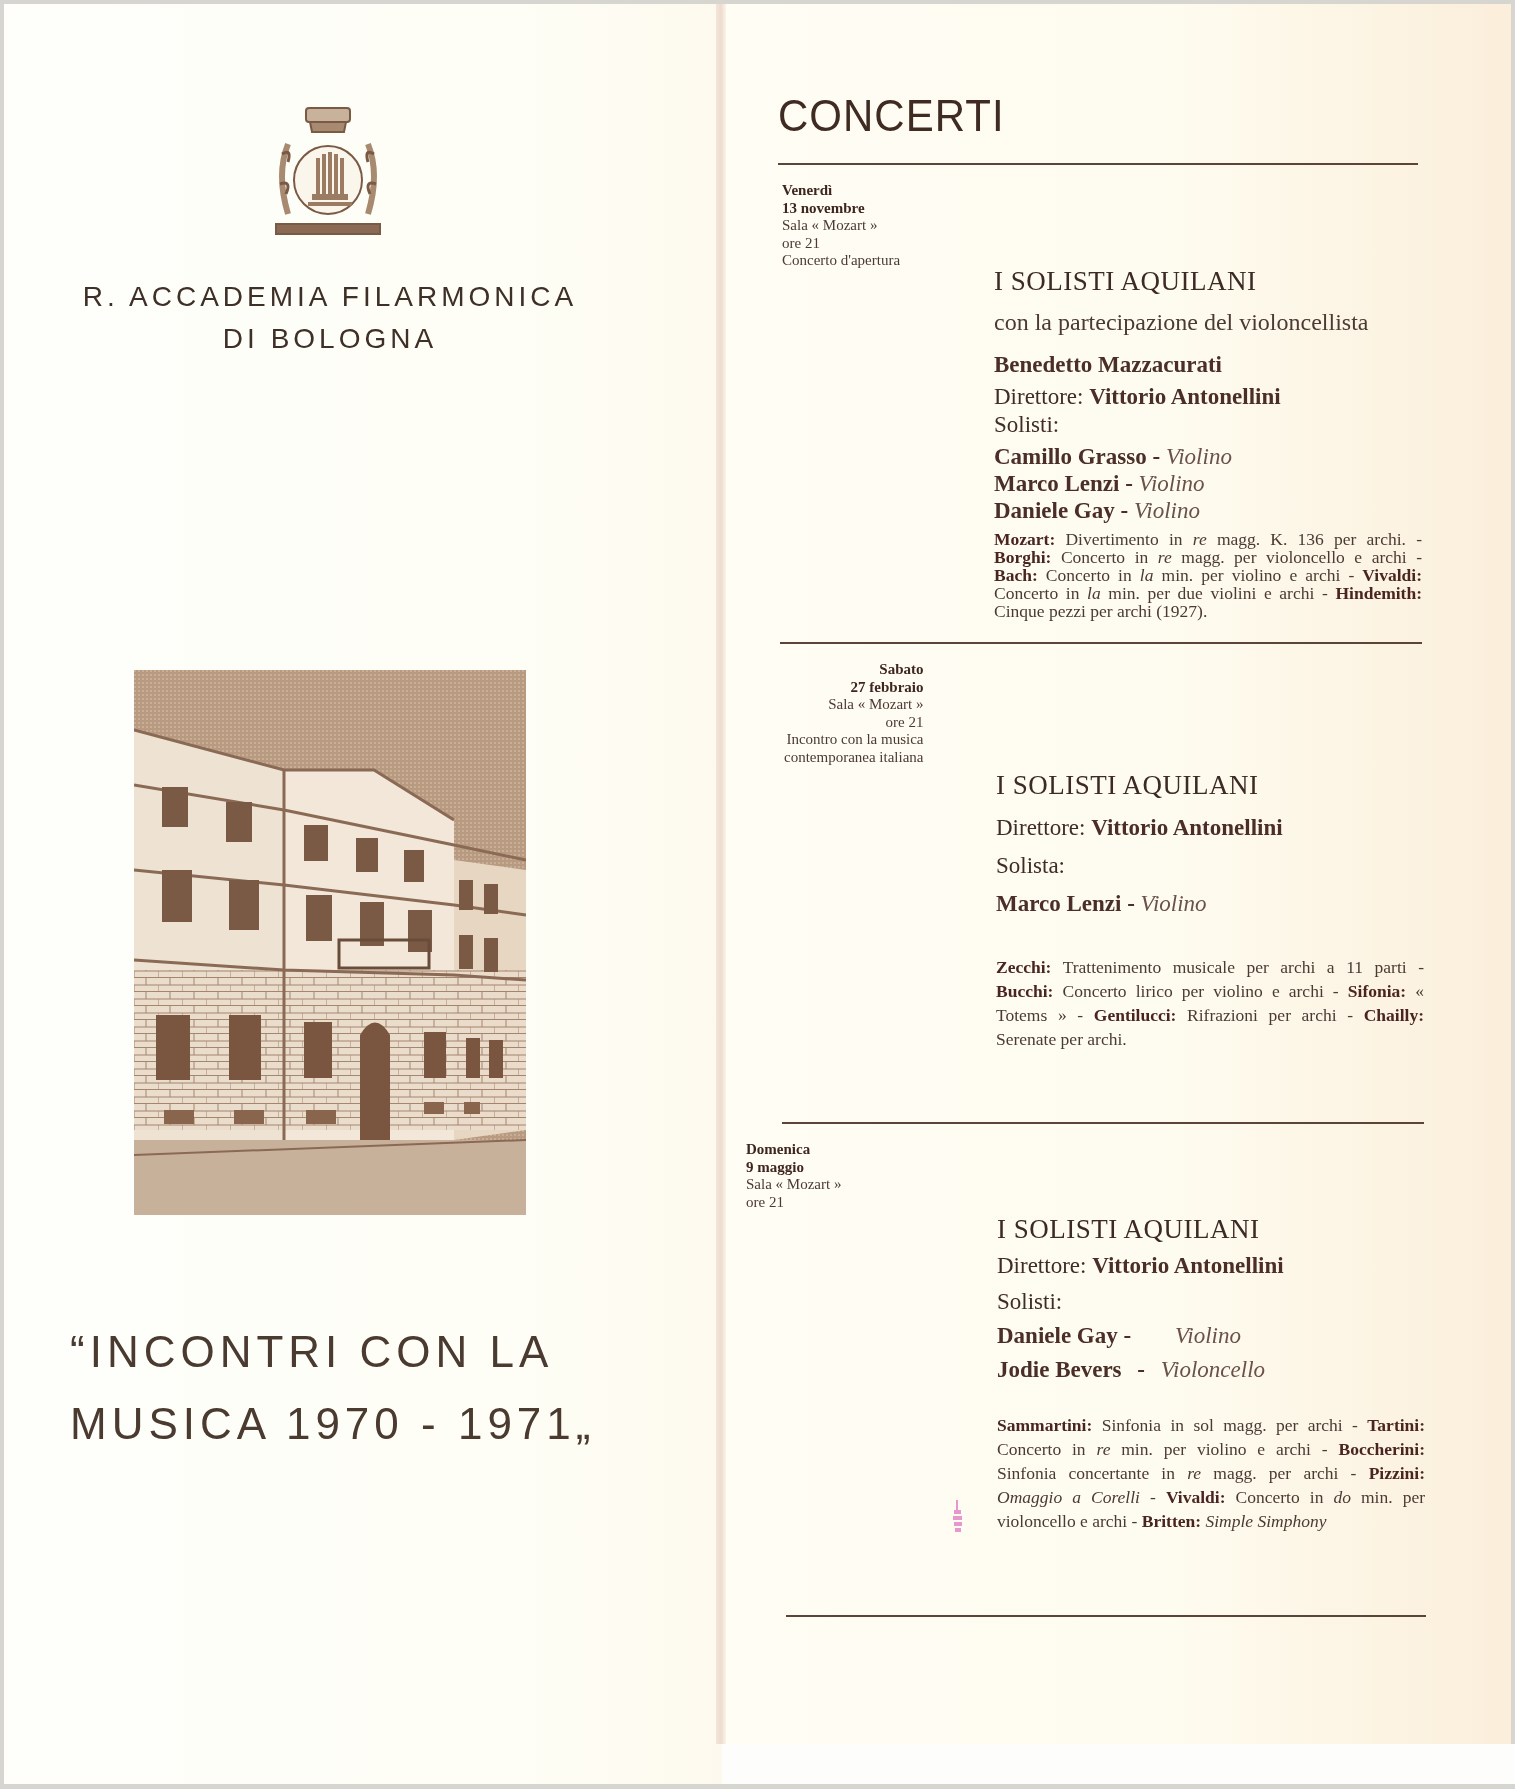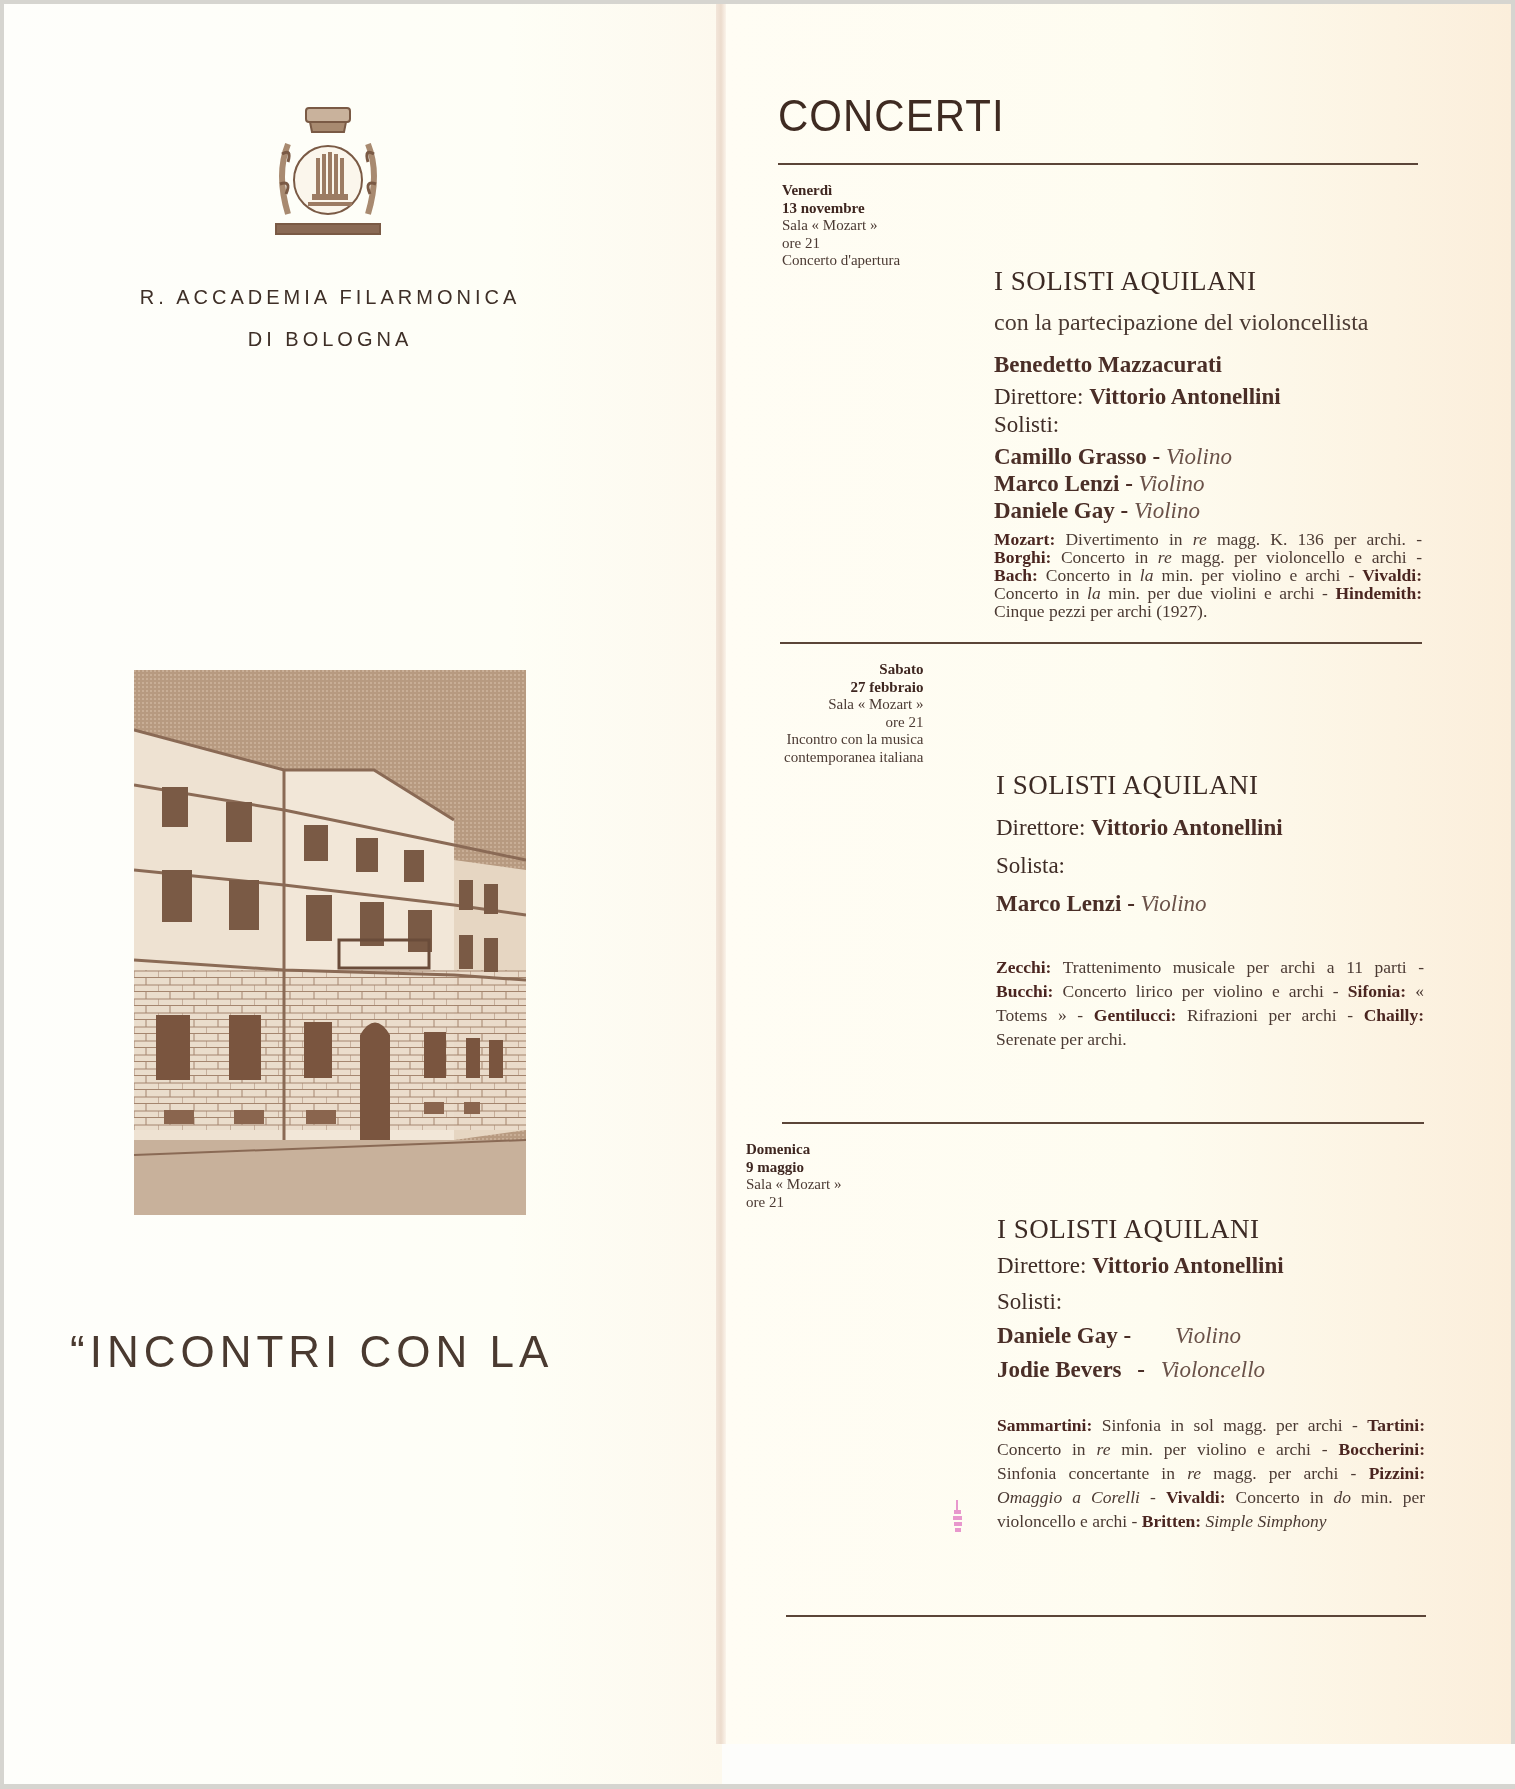--- a/index.html
+++ b/index.html
@@ -30,21 +30,21 @@
     background: #d6d5d0;
   }
 
   
   .crest {
     position: absolute; left: 268px; top: 104px; width: 120px; height: 138px;
   }
   .academy {
     position: absolute; left: 0; top: 276px; width: 660px; text-align: center;
     font-family: "Liberation Sans", "DejaVu Sans", sans-serif;
-    font-size: 20px; letter-spacing: 4px; line-height: 42px; color: #3e2f27;
+    font-size: 28px; letter-spacing: 4px; line-height: 42px; color: #3e2f27;
   }
   .academy div { white-space: nowrap; }
   .building {
     position: absolute; left: 134px; top: 670px; width: 392px; height: 545px;
     background: #b89c82;
     overflow: hidden;
   }
   .series-title {
     position: absolute; left: 70px; top: 1316px; width: 560px;
     font-family: "Liberation Sans", "DejaVu Sans", sans-serif;
@@ -184,20 +184,21 @@
     <rect x="290" y="432" width="20" height="12"></rect>
     <rect x="330" y="432" width="16" height="12"></rect>
   </g>
 
   <rect x="0" y="470" width="392" height="75" fill="#c8b19b"></rect>
   <path d="M0 485 L392 470" stroke="#8a6a55" stroke-width="2"></path>
 </svg>
 
 <div class="series-title">
   <div>“INCONTRI CON LA</div>
+  <div>MUSICA 1970 - 1971„</div>
 </div>
 
 <div class="concerti">CONCERTI</div>
 <div class="rule" style="left:778px; top:163px; width:640px;"></div>
 
 <div class="meta" style="left:782px; top:182px;">
   <div class="b">Venerdì</div>
   <div class="b">13 novembre</div>
   <div>Sala « Mozart »</div>
   <div>ore 21</div>

